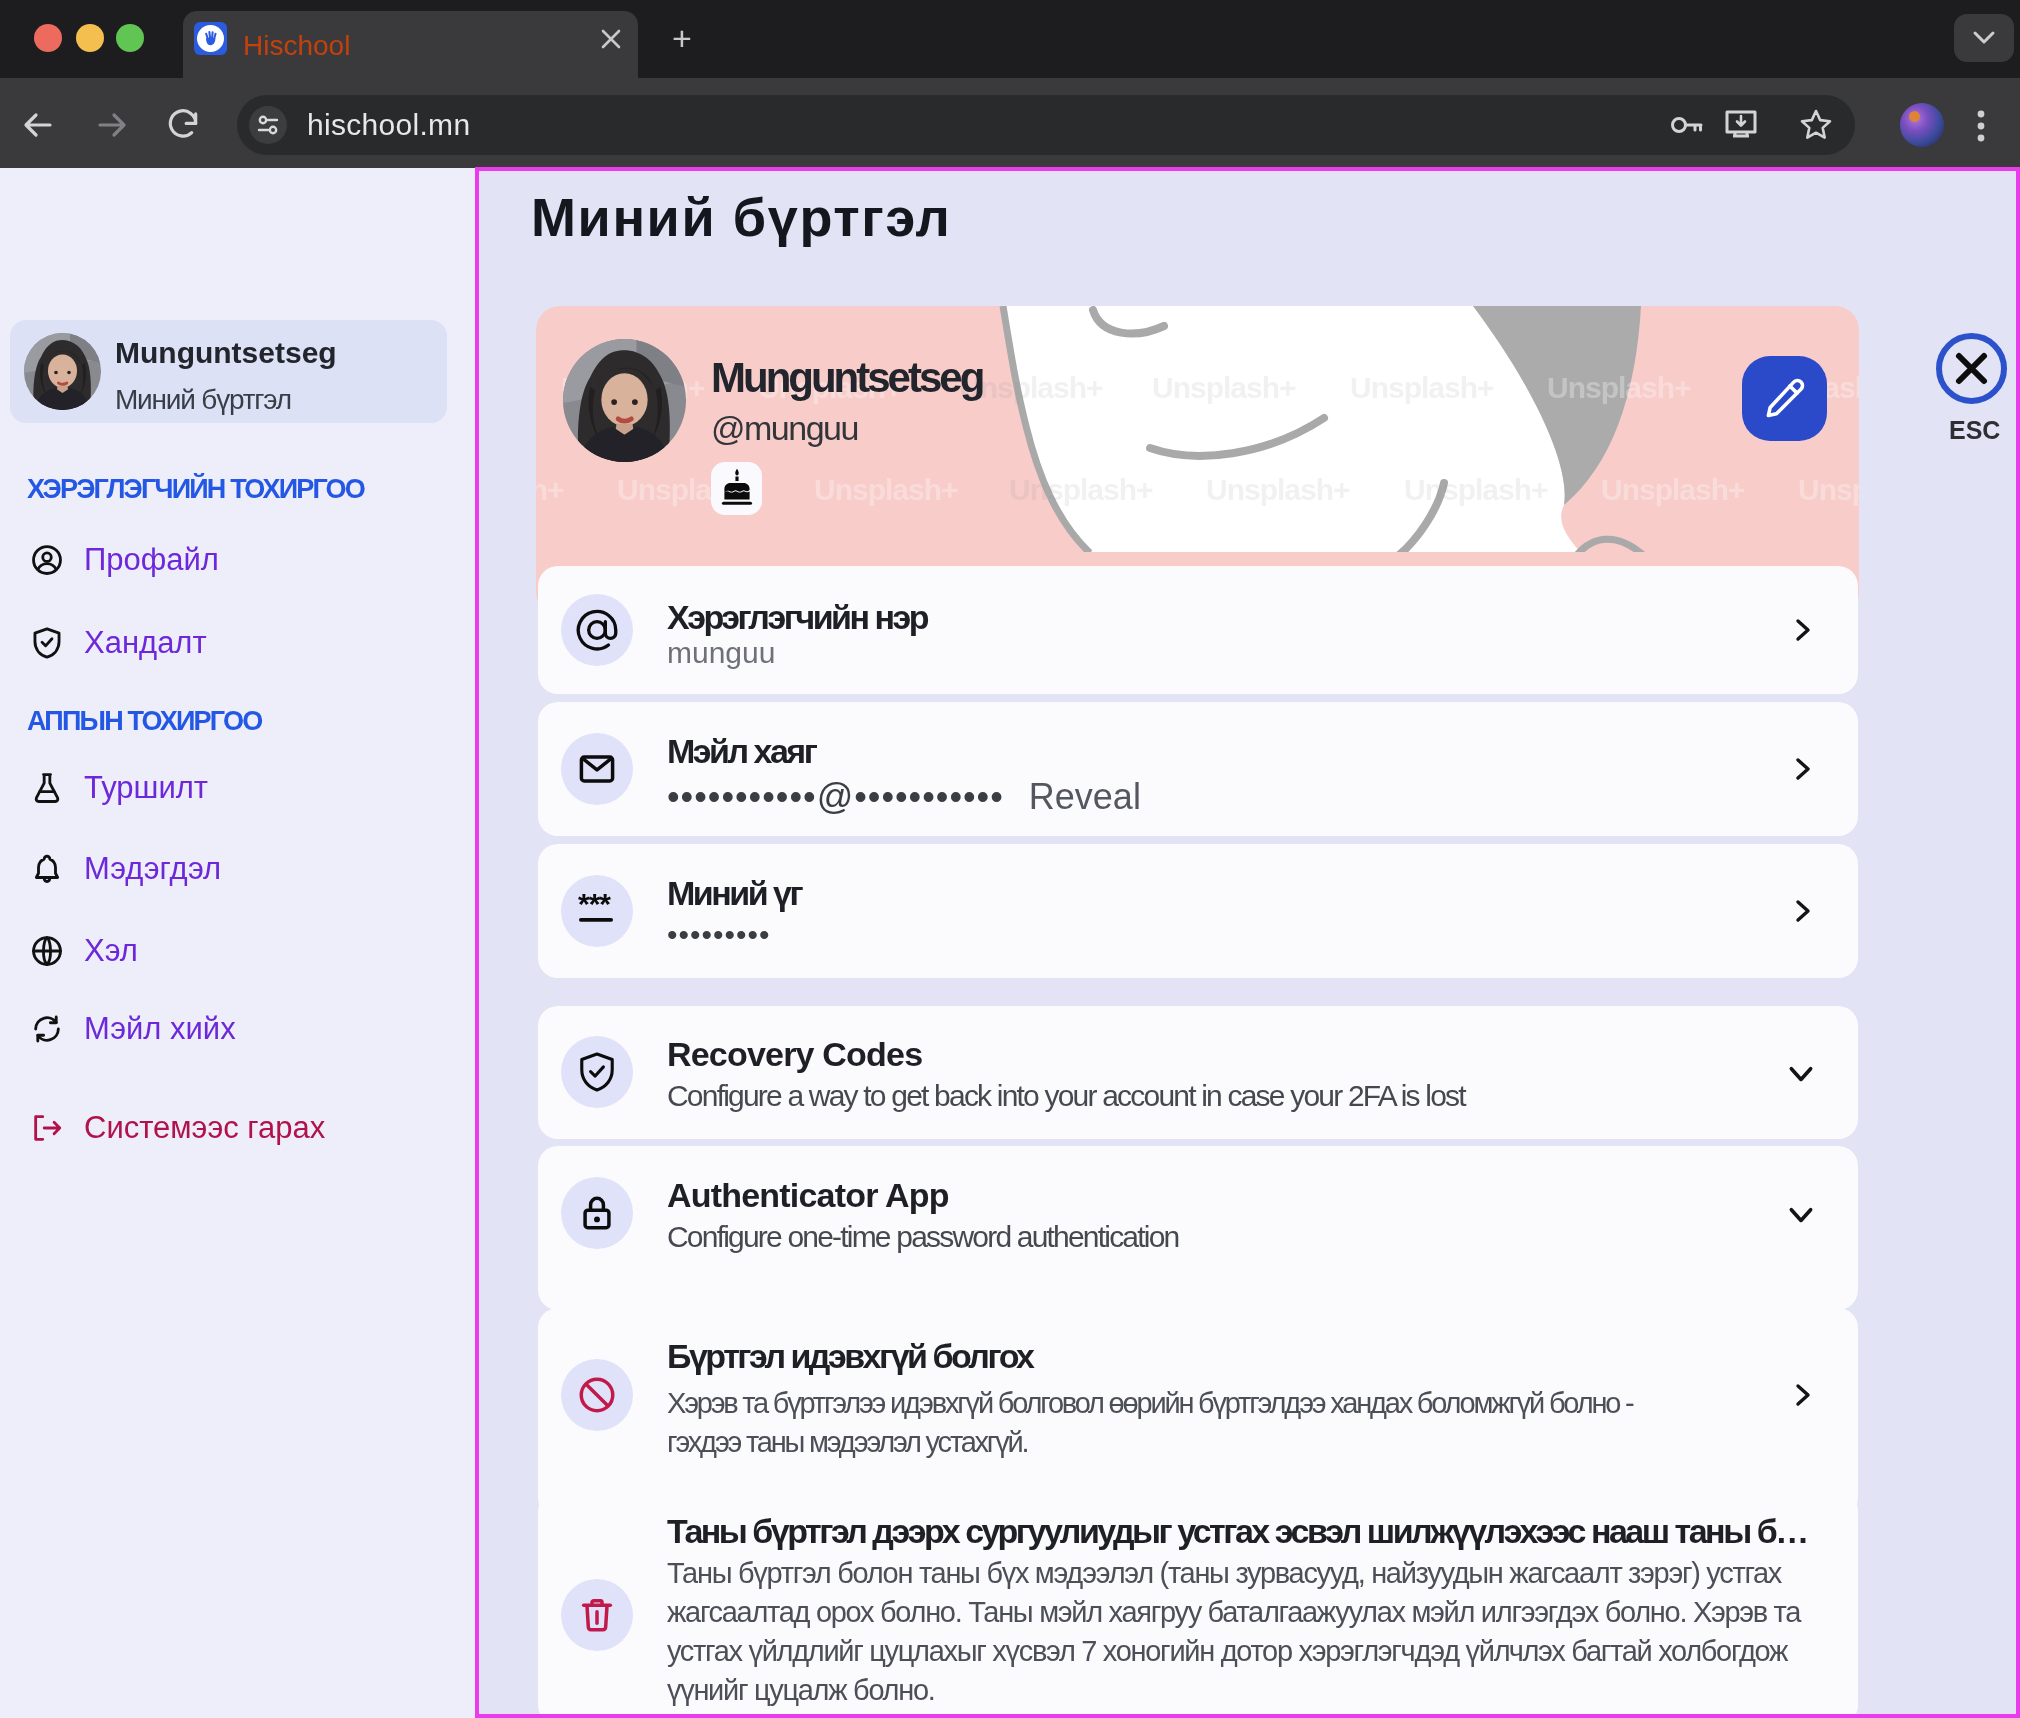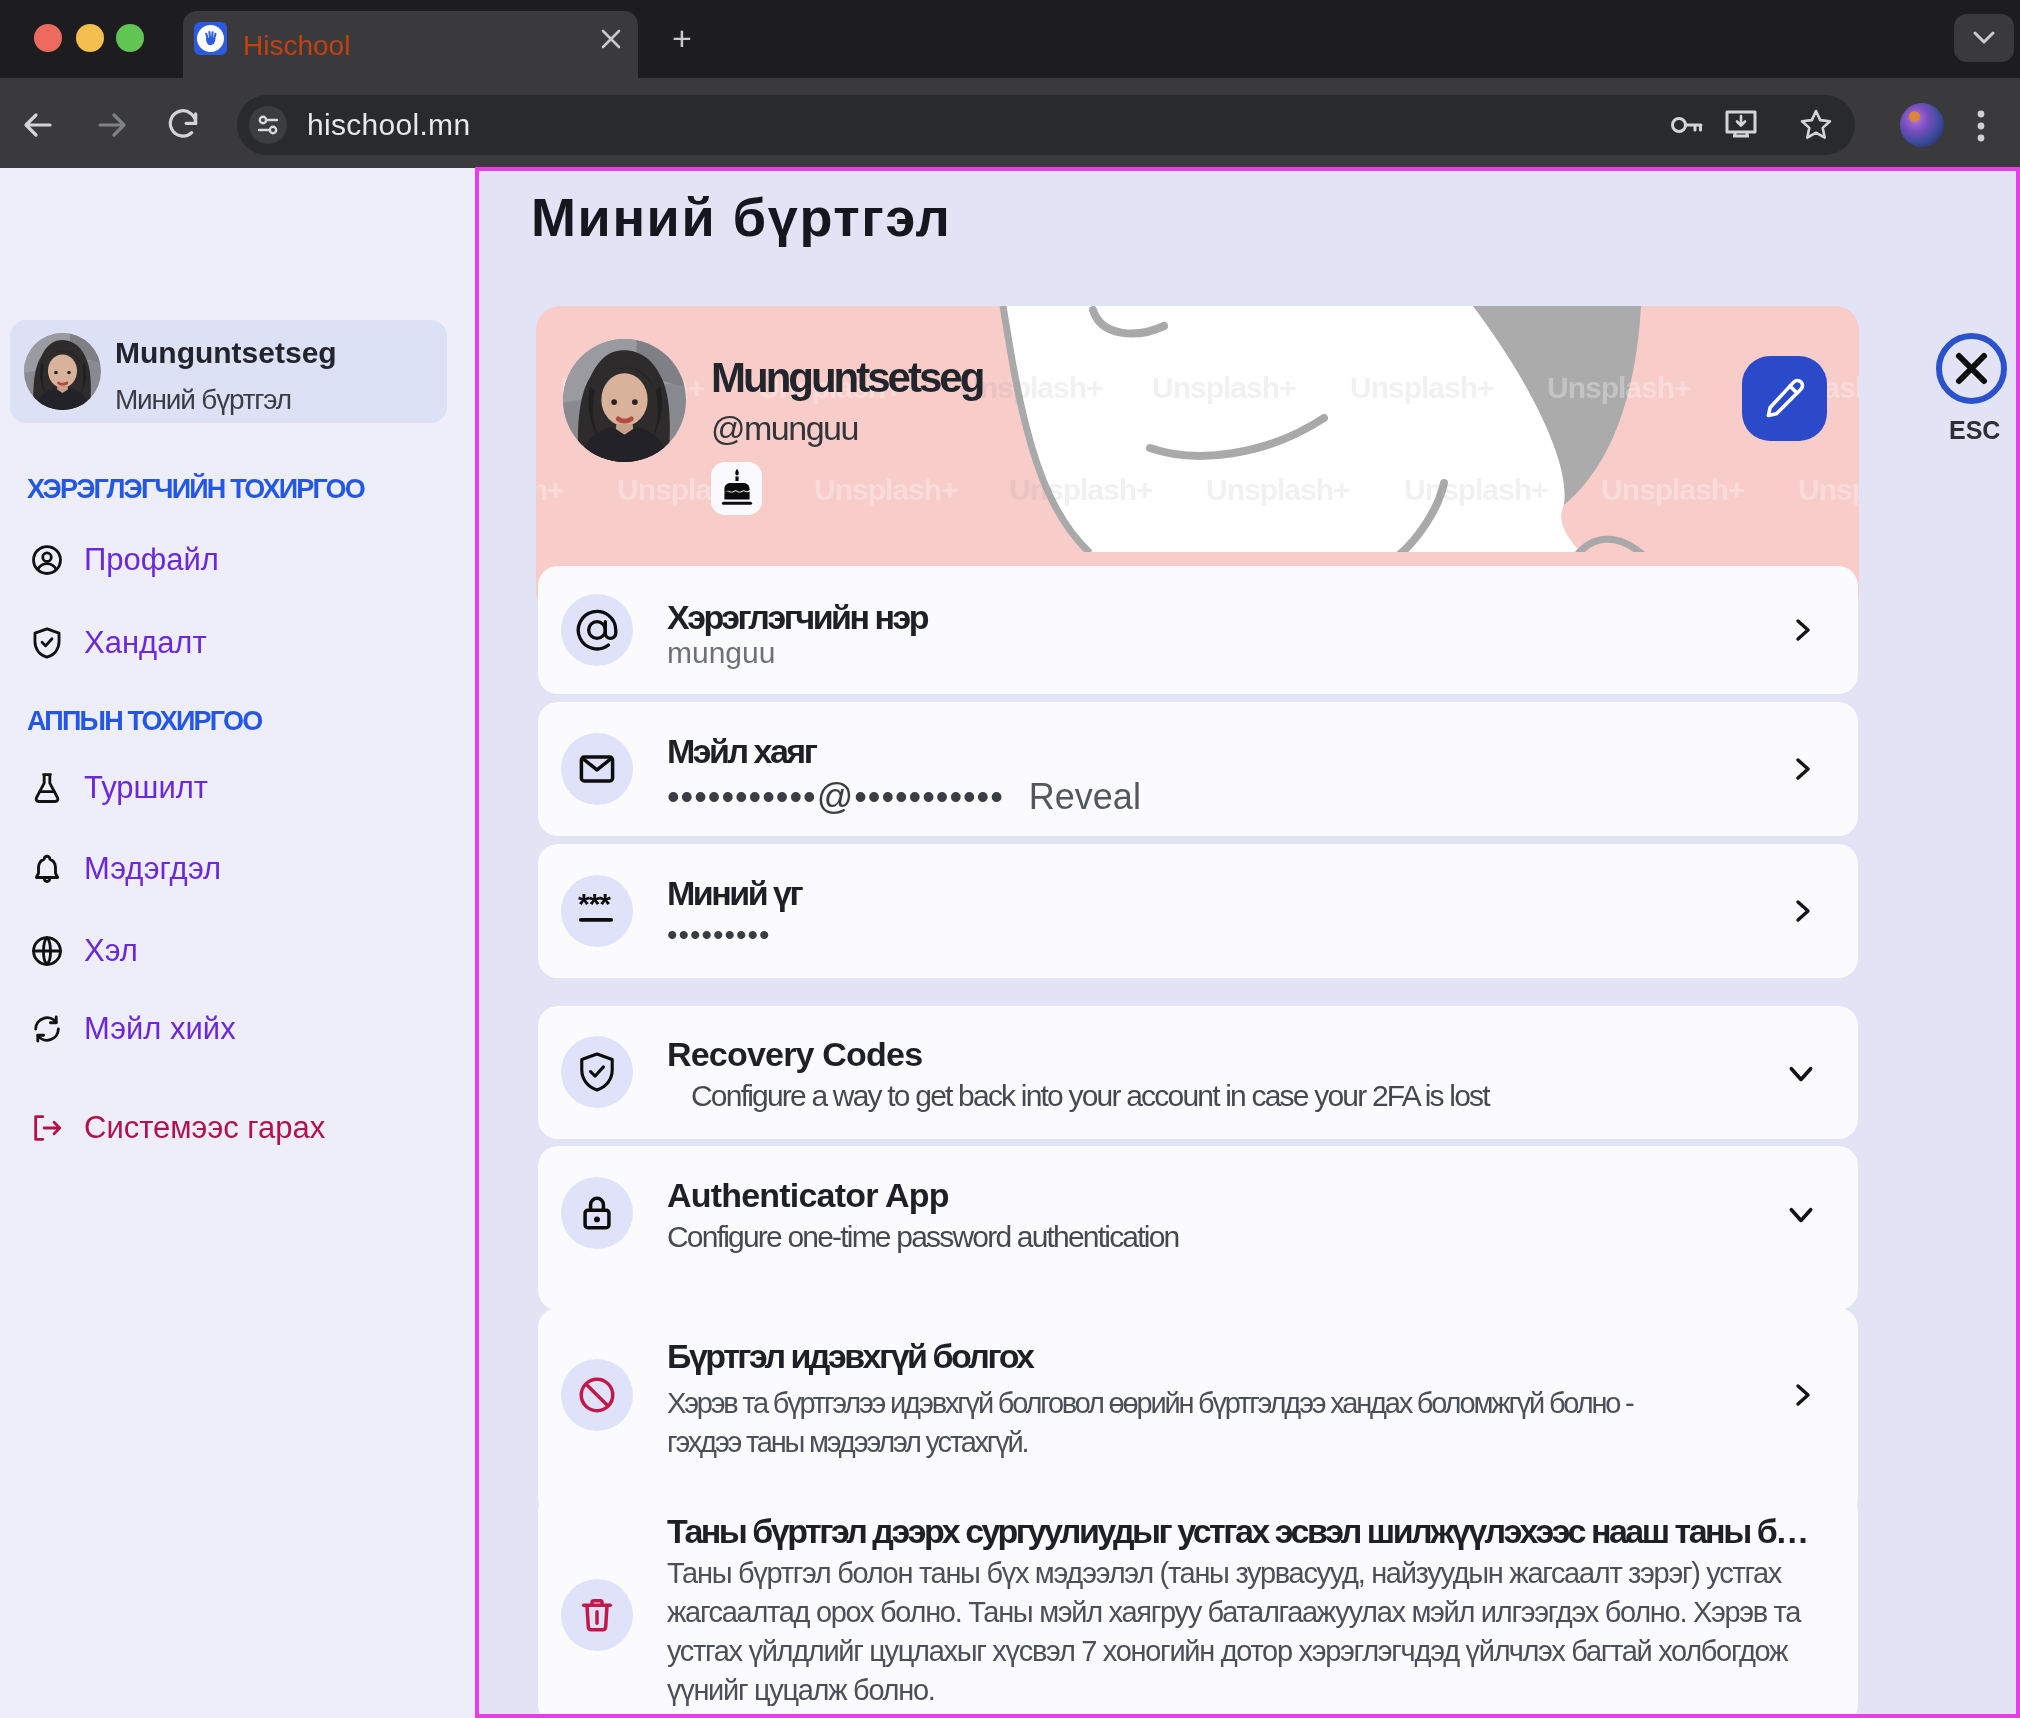--- a/index.html
+++ b/index.html
@@ -285,21 +285,21 @@
         </svg>
       </div>
     <div class="card" id="c4" style="top:835px;height:133px;">
     <div class="cicon" style="top:30px;">
           <svg width="44" height="44" viewBox="0 0 24 24" fill="none" stroke="#0c0c0d" stroke-width="1.7" stroke-linecap="round" stroke-linejoin="round">
             <path d="M12 2.2 L20.3 5.2 L20.3 10.8 C20.3 16.2 16.9 20.2 12 21.8 C7.1 20.2 3.7 16.2 3.7 10.8 L3.7 5.2 Z"></path>
             <path d="M8.5 11.8 L11 14.2 L15.5 9.2"></path>
           </svg>
         </div>
     <div class="ctitle" style="top:29px;letter-spacing:-0.8px;">Recovery Codes</div>
-    <div class="csub" style="top:73px;color:#45484E;letter-spacing:-1.8px;margin-left:24px;">Configure a way to get back into your account in case your 2FA is lost</div>
+    <div class="csub" style="top:73px;color:#45484E;letter-spacing:-1.8px;">Configure a way to get back into your account in case your 2FA is lost</div>
         <svg class="chev" style="top:52px;" width="30" height="30" viewBox="0 0 28 28">
           <path d="M5 10 L14 20 L23 10" stroke="#141416" stroke-width="3.4" fill="none" stroke-linecap="round" stroke-linejoin="round"></path>
         </svg>
       </div>
     <div class="card" id="c5" style="top:975px;height:164px;">
     <div class="cicon" style="top:31px;">
           <svg width="44" height="44" viewBox="0 0 24 24" fill="none" stroke="#0c0c0d" stroke-width="1.9" stroke-linecap="round" stroke-linejoin="round">
             <rect x="5.5" y="10.5" width="13" height="9.5" rx="1.5"></rect>
             <path d="M8.5 10.5 L8.5 7.5 A3.5 3.5 0 0 1 15.5 7.5 L15.5 10.5"></path>
             <circle cx="12" cy="15.5" r="1.6" fill="#0c0c0d" stroke="none"></circle>

